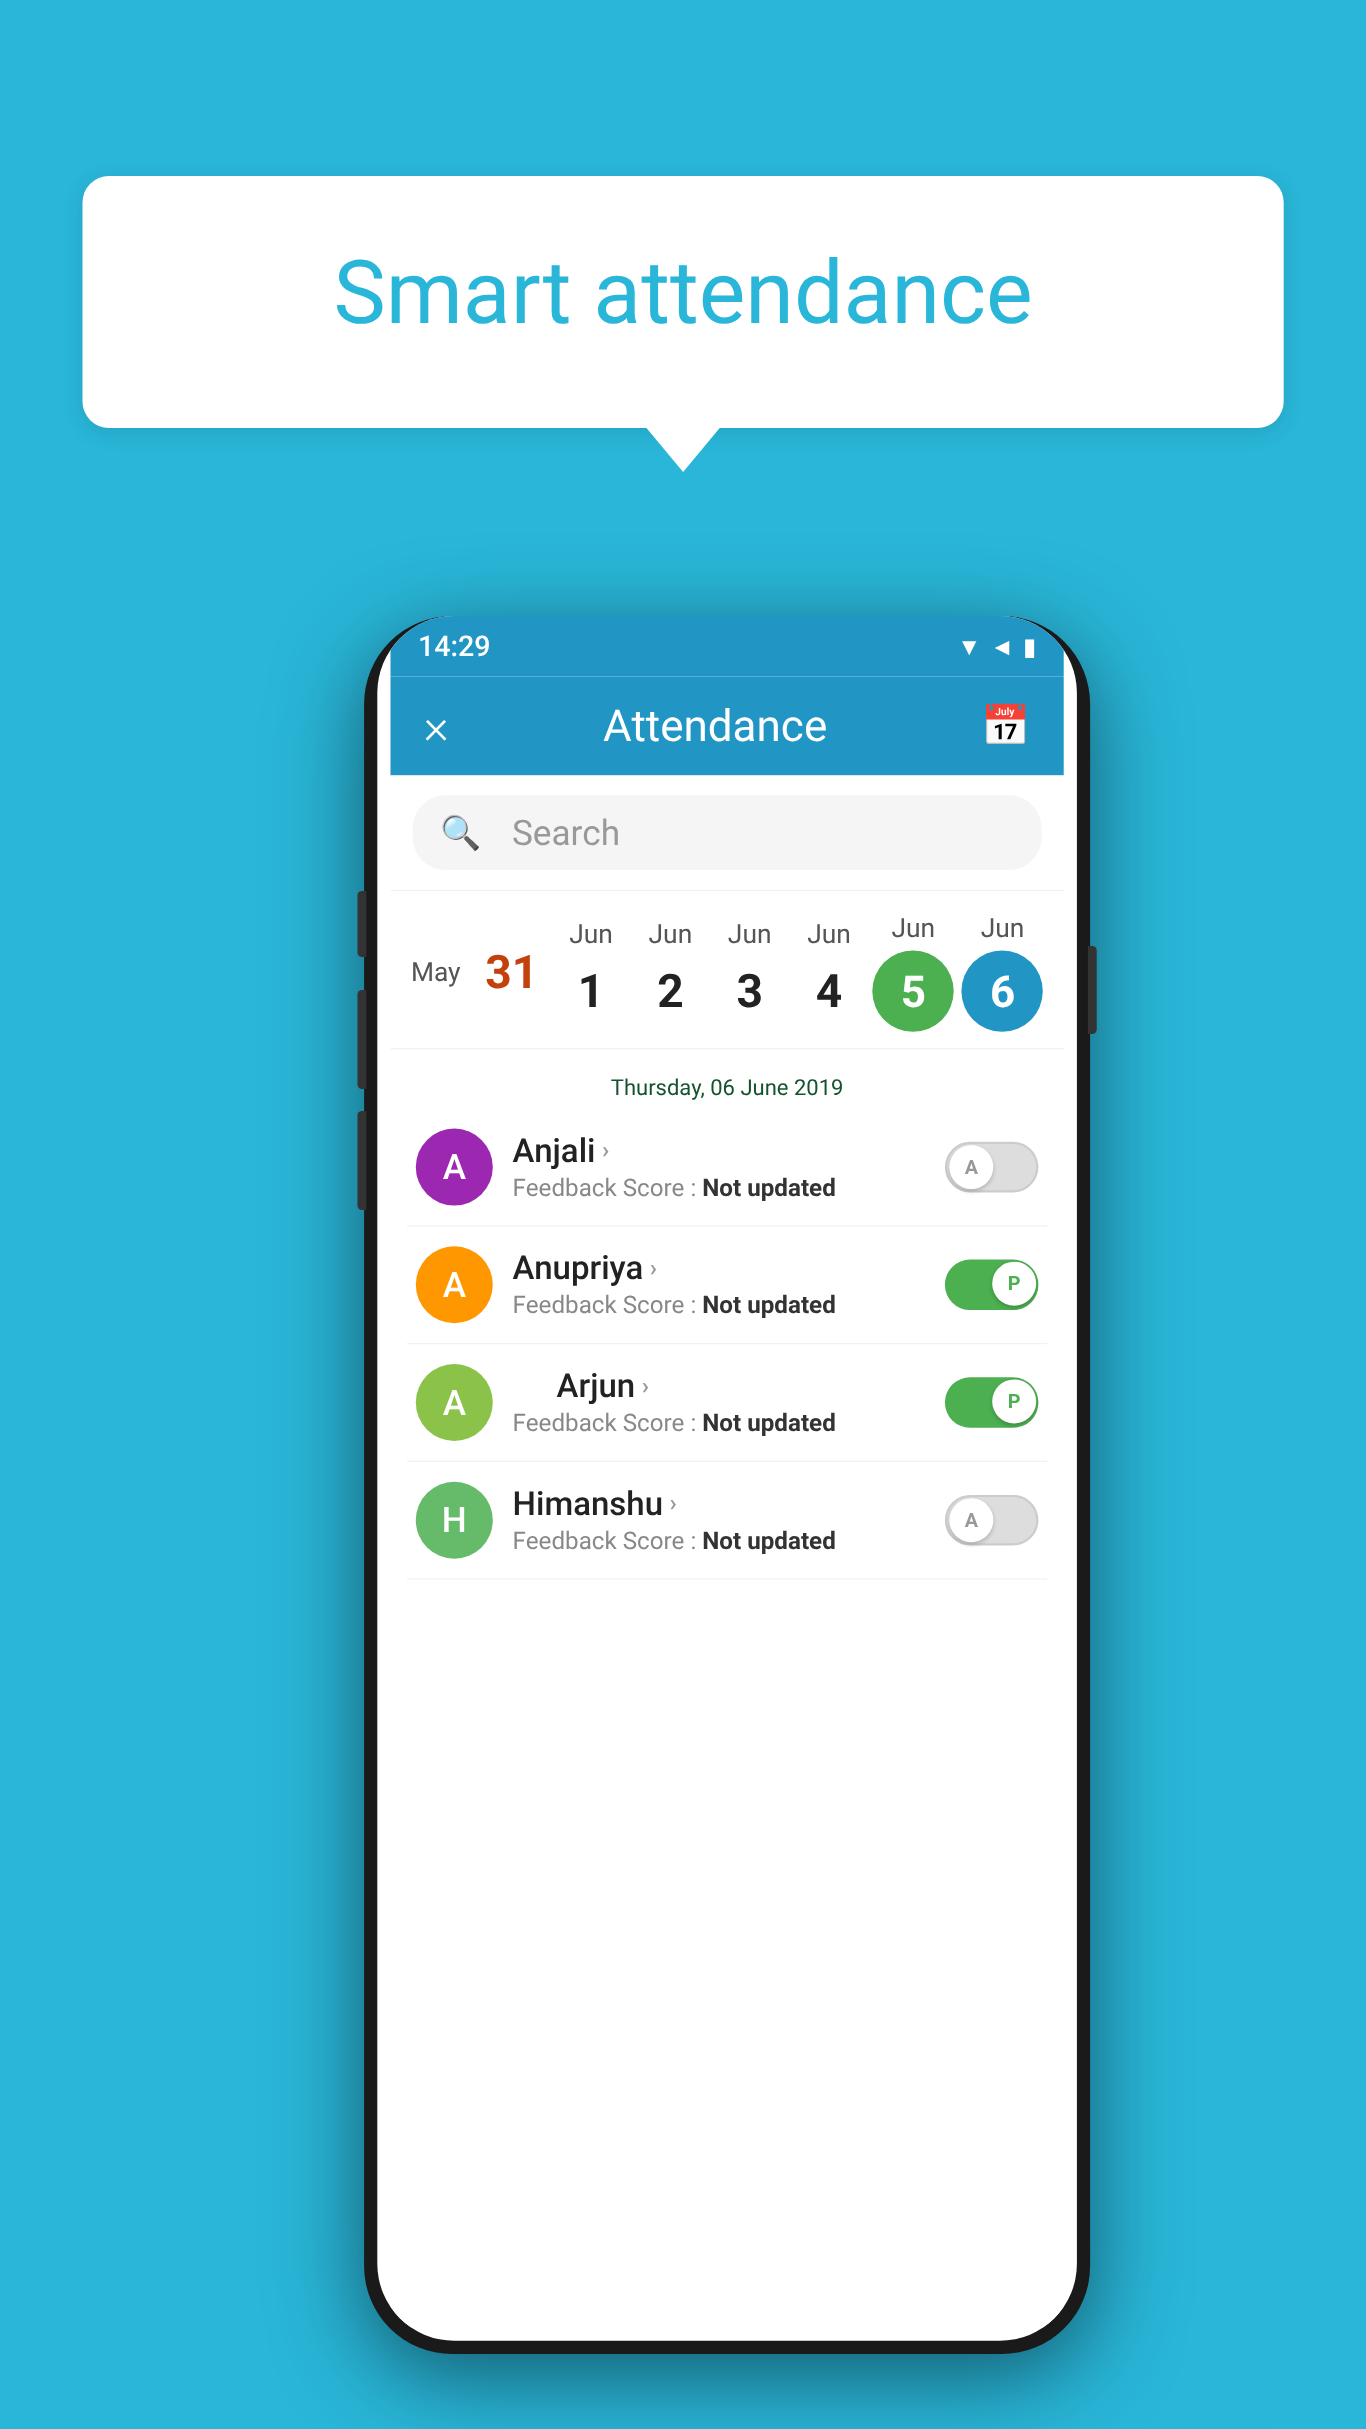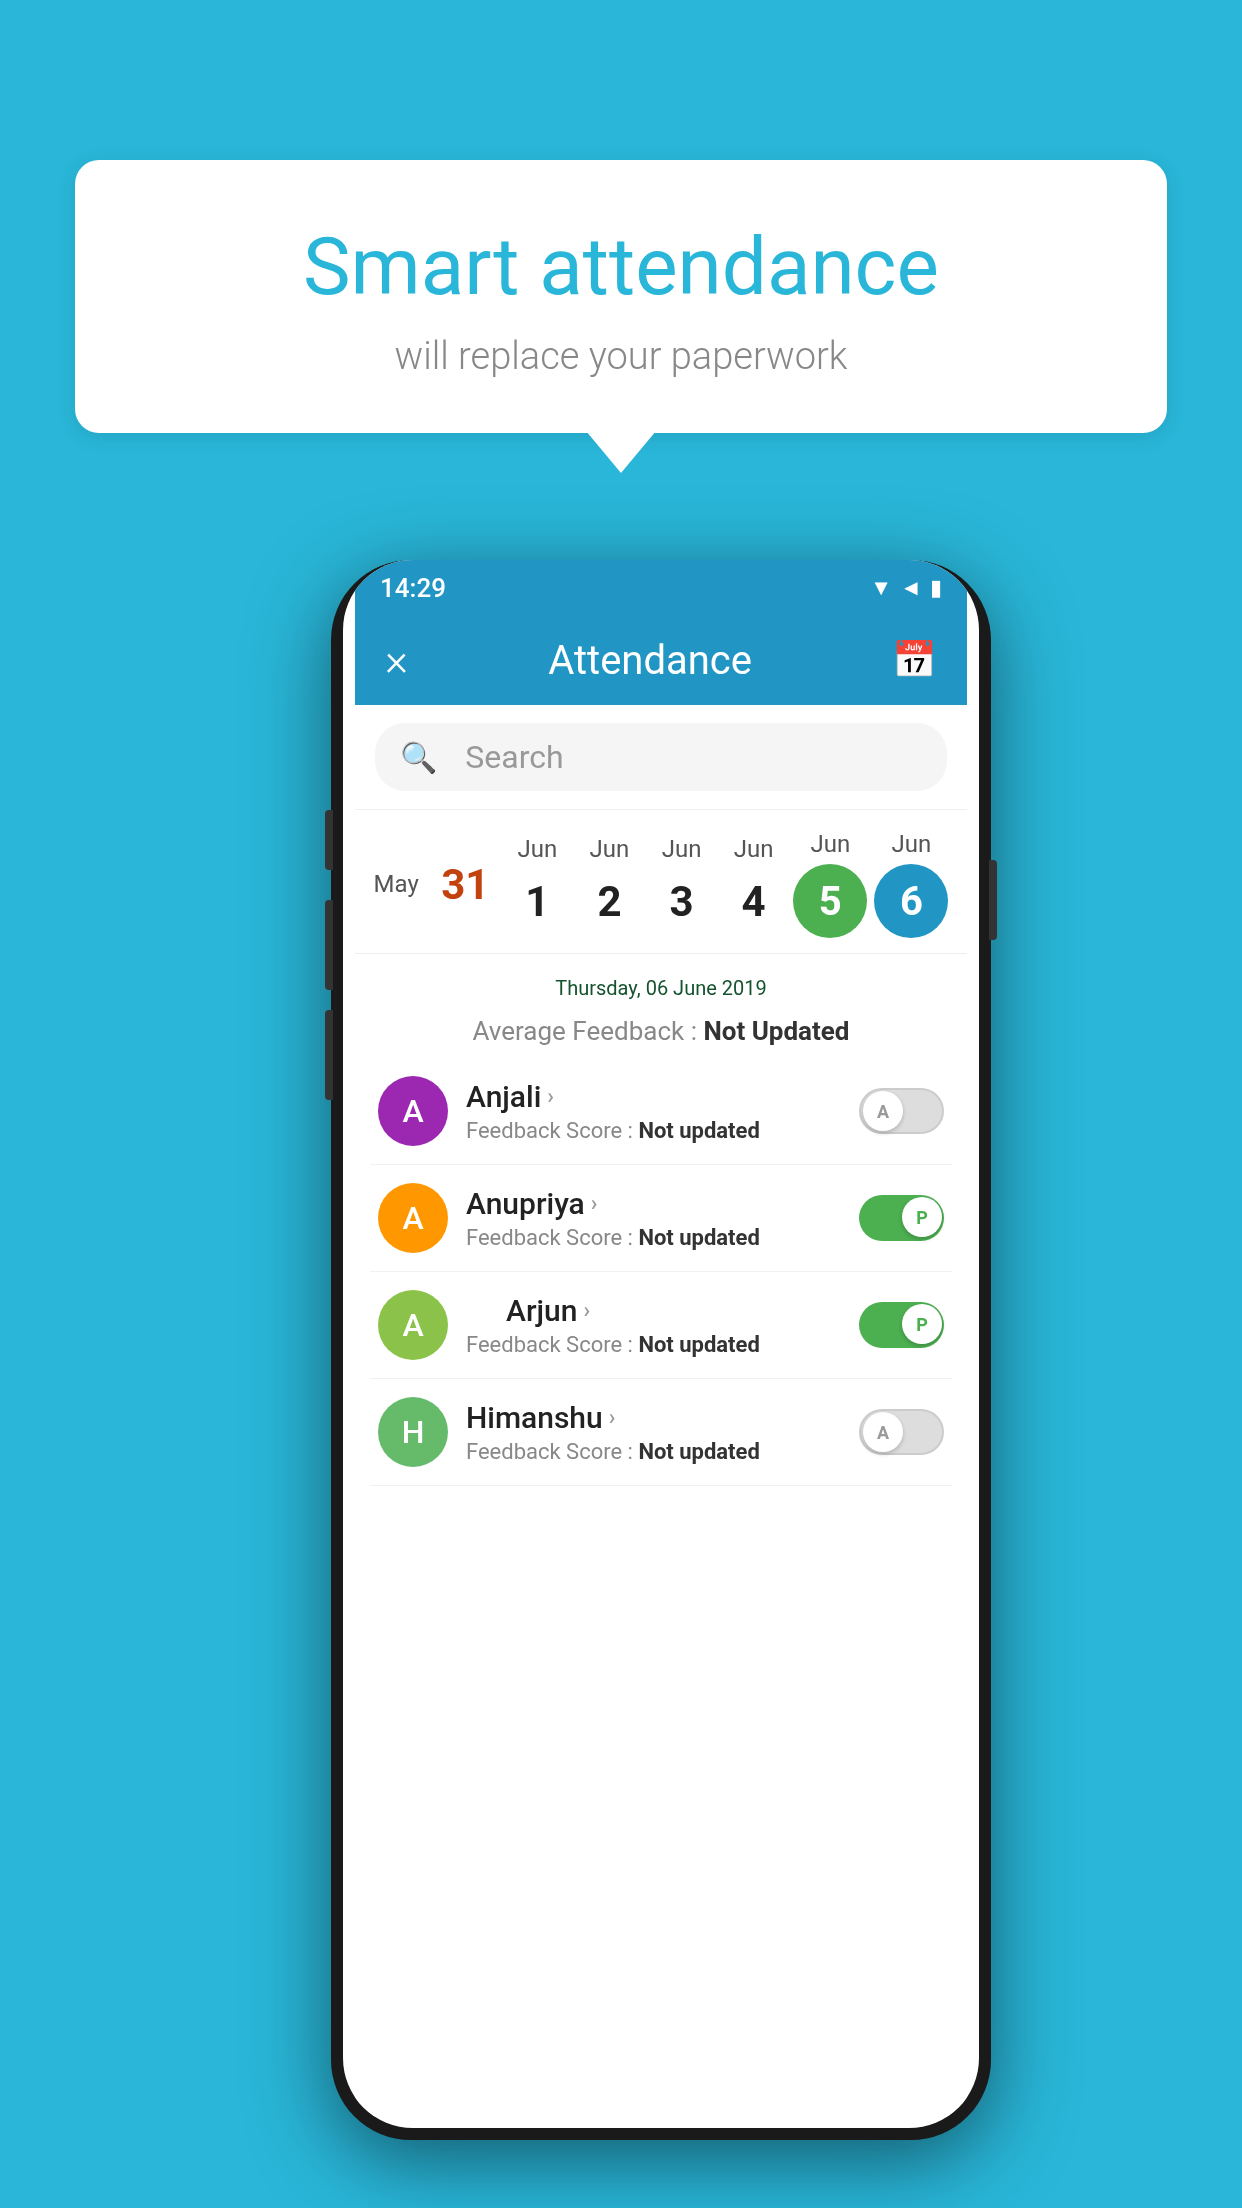--- a/index.html
+++ b/index.html
@@ -221,21 +221,20 @@
     }
 
   </style>
 </head>
 <body>
 
 <div style="position:absolute;top:0;left:0;width:1242px;height:2208px;background:#29B6D8;"></div>
 
 <div class="speech-bubble">
   <div class="bubble-title">Smart attendance</div>
-  <div class="bubble-subtitle">will replace your paperwork</div>
 </div>
 
 <div class="phone-wrapper">
   <div class="phone-outer">
 
     <div class="phone-btn-right"></div>
     <div class="phone-btn-left1"></div>
     <div class="phone-btn-left2"></div>
     <div class="phone-btn-left3"></div>
 
@@ -304,23 +303,20 @@
           <div class="date-item" style="display:flex;flex-direction:column;align-items:center;gap:6px;">
             <span style="font-size:24px;color:#555;">Jun</span>
             <span style="font-size:40px;font-weight:700;color:white;width:74px;height:74px;display:flex;align-items:center;justify-content:center;background:#2196C4;border-radius:50%;">6</span>
           </div>
 
         </div>
 
         <div style="text-align:center;padding:22px 20px 8px;font-size:20px;color:#14532d;">Thursday, 06 June 2019</div>
 
 
-        <div style="text-align:center;padding:8px 20px 12px;font-size:26px;color:#888;">
-          <span>Average Feedback : </span><strong style="color:#333;">Not Updated</strong>
-        </div>
 
         <div style="padding:0 15px;">
 
           <div class="student-item" style="display:flex;align-items:center;padding:18px 8px;border-bottom:1px solid #f0f0f0;gap:18px;cursor:pointer;">
             <div style="width:70px;height:70px;border-radius:50%;background:#9C27B0;display:flex;align-items:center;justify-content:center;color:white;font-size:32px;font-weight:500;flex-shrink:0;">A</div>
             <div style="flex:1;">
               <div style="font-size:30px;color:#222;font-weight:500;display:flex;align-items:center;gap:6px;">
                 <span>Anjali</span>
                 <span style="color:#999;font-size:22px;">›</span>
               </div>

